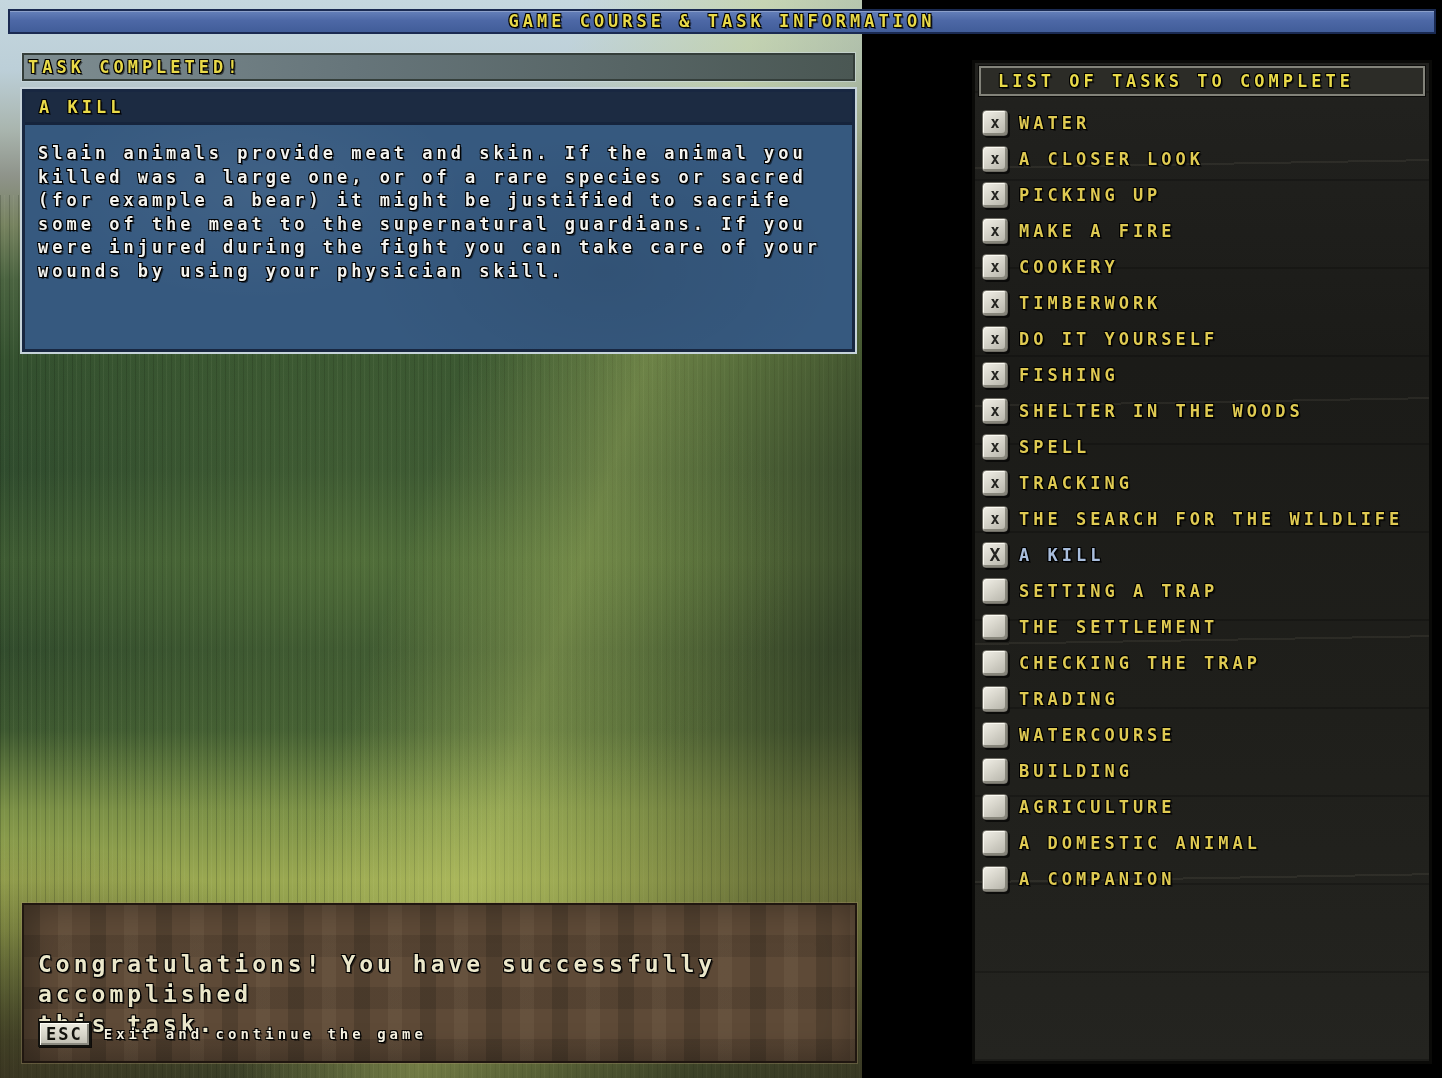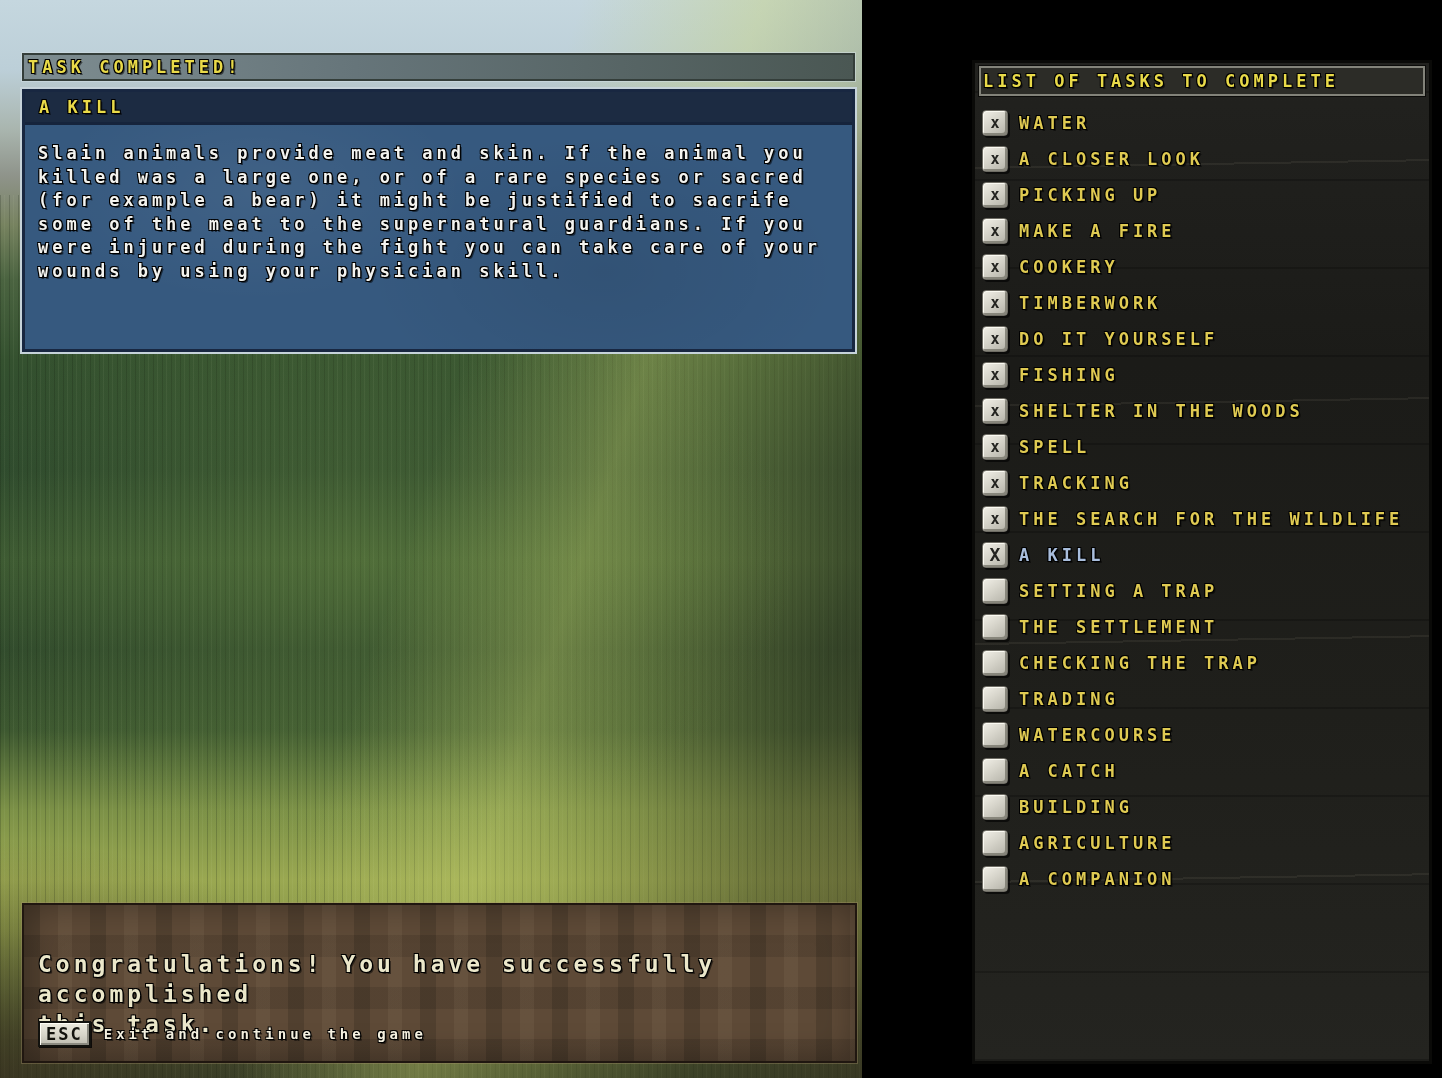--- a/index.html
+++ b/index.html
@@ -140,21 +140,21 @@
         rgba(205,195,170,.08) 104px 106px, transparent 106px 238px),
       repeating-linear-gradient(0deg, rgba(0,0,0,.22) 0 2px, transparent 2px 88px),
       linear-gradient(180deg,#22221f 0%,#1b1b18 30%,#1f1f1b 65%,#242420 100%);
   }
   .tasks-header {
     margin:3px 4px 0 4px; height:26px;
     background:#2c2c27; border:2px solid #83837a;
     box-shadow:0 0 0 1px #0c0c0a;
   }
   .tasks-header .t {
-    color:#e9da49; font-size:17px; letter-spacing:4px; line-height:26px; padding-left:2px; display:block;
+    color:#e9da49; font-size:17px; letter-spacing:4px; line-height:26px; padding-left:17px; display:block;
   }
   .tasks-list { position:absolute; left:4px; right:4px; top:42px; }
   .task-row { height:36px; display:flex; align-items:center; padding-left:3px; }
   .checkbox {
     flex:0 0 auto; width:24px; height:24px; border-radius:4px;
     background:linear-gradient(145deg,#f1efe7 0%,#d6d4ca 45%,#b3b1a7 100%);
     border:1px solid #6f6d65;
     box-shadow:2px 2px 0 rgba(0,0,0,.6), inset 1px 1px 0 #fbfaf2, inset -2px -2px 0 rgba(125,123,113,.85);
     display:flex; align-items:center; justify-content:center;
     color:#232320; font-size:15px; line-height:1;
@@ -164,20 +164,23 @@
   .task-row.current .task-label { color:#a9bedd; }
 </style>
 </head>
 <body>
 
 <div class="screen">
 
   <div class="landscape"></div>
   <div class="bark"></div>
 
+  <div class="top-bar">
+    <span class="t px">GAME COURSE &amp; TASK INFORMATION</span>
+  </div>
 
   <div class="status-bar">
     <div class="t px">TASK COMPLETED!</div>
   </div>
 
   <div class="detail-panel">
     <div class="detail-header">
       <span class="t px">A KILL</span>
     </div>
     <div class="detail-text px">Slain animals provide meat and skin. If the animal you
@@ -269,30 +272,30 @@
         <div class="task-row">
     <span class="checkbox"></span>
     <span class="task-label px">TRADING</span>
   </div>
         <div class="task-row">
     <span class="checkbox"></span>
     <span class="task-label px">WATERCOURSE</span>
   </div>
         <div class="task-row">
     <span class="checkbox"></span>
-    <span class="task-label px">A CATCH</span>
-  </div>
-        <div class="task-row">
-    <span class="checkbox"></span>
     <span class="task-label px">BUILDING</span>
   </div>
         <div class="task-row">
     <span class="checkbox"></span>
     <span class="task-label px">AGRICULTURE</span>
   </div>
         <div class="task-row">
     <span class="checkbox"></span>
+    <span class="task-label px">A DOMESTIC ANIMAL</span>
+  </div>
+        <div class="task-row">
+    <span class="checkbox"></span>
     <span class="task-label px">A COMPANION</span>
   </div>
       </div>
   </div>
 
 </div>
 
 </body></html>

